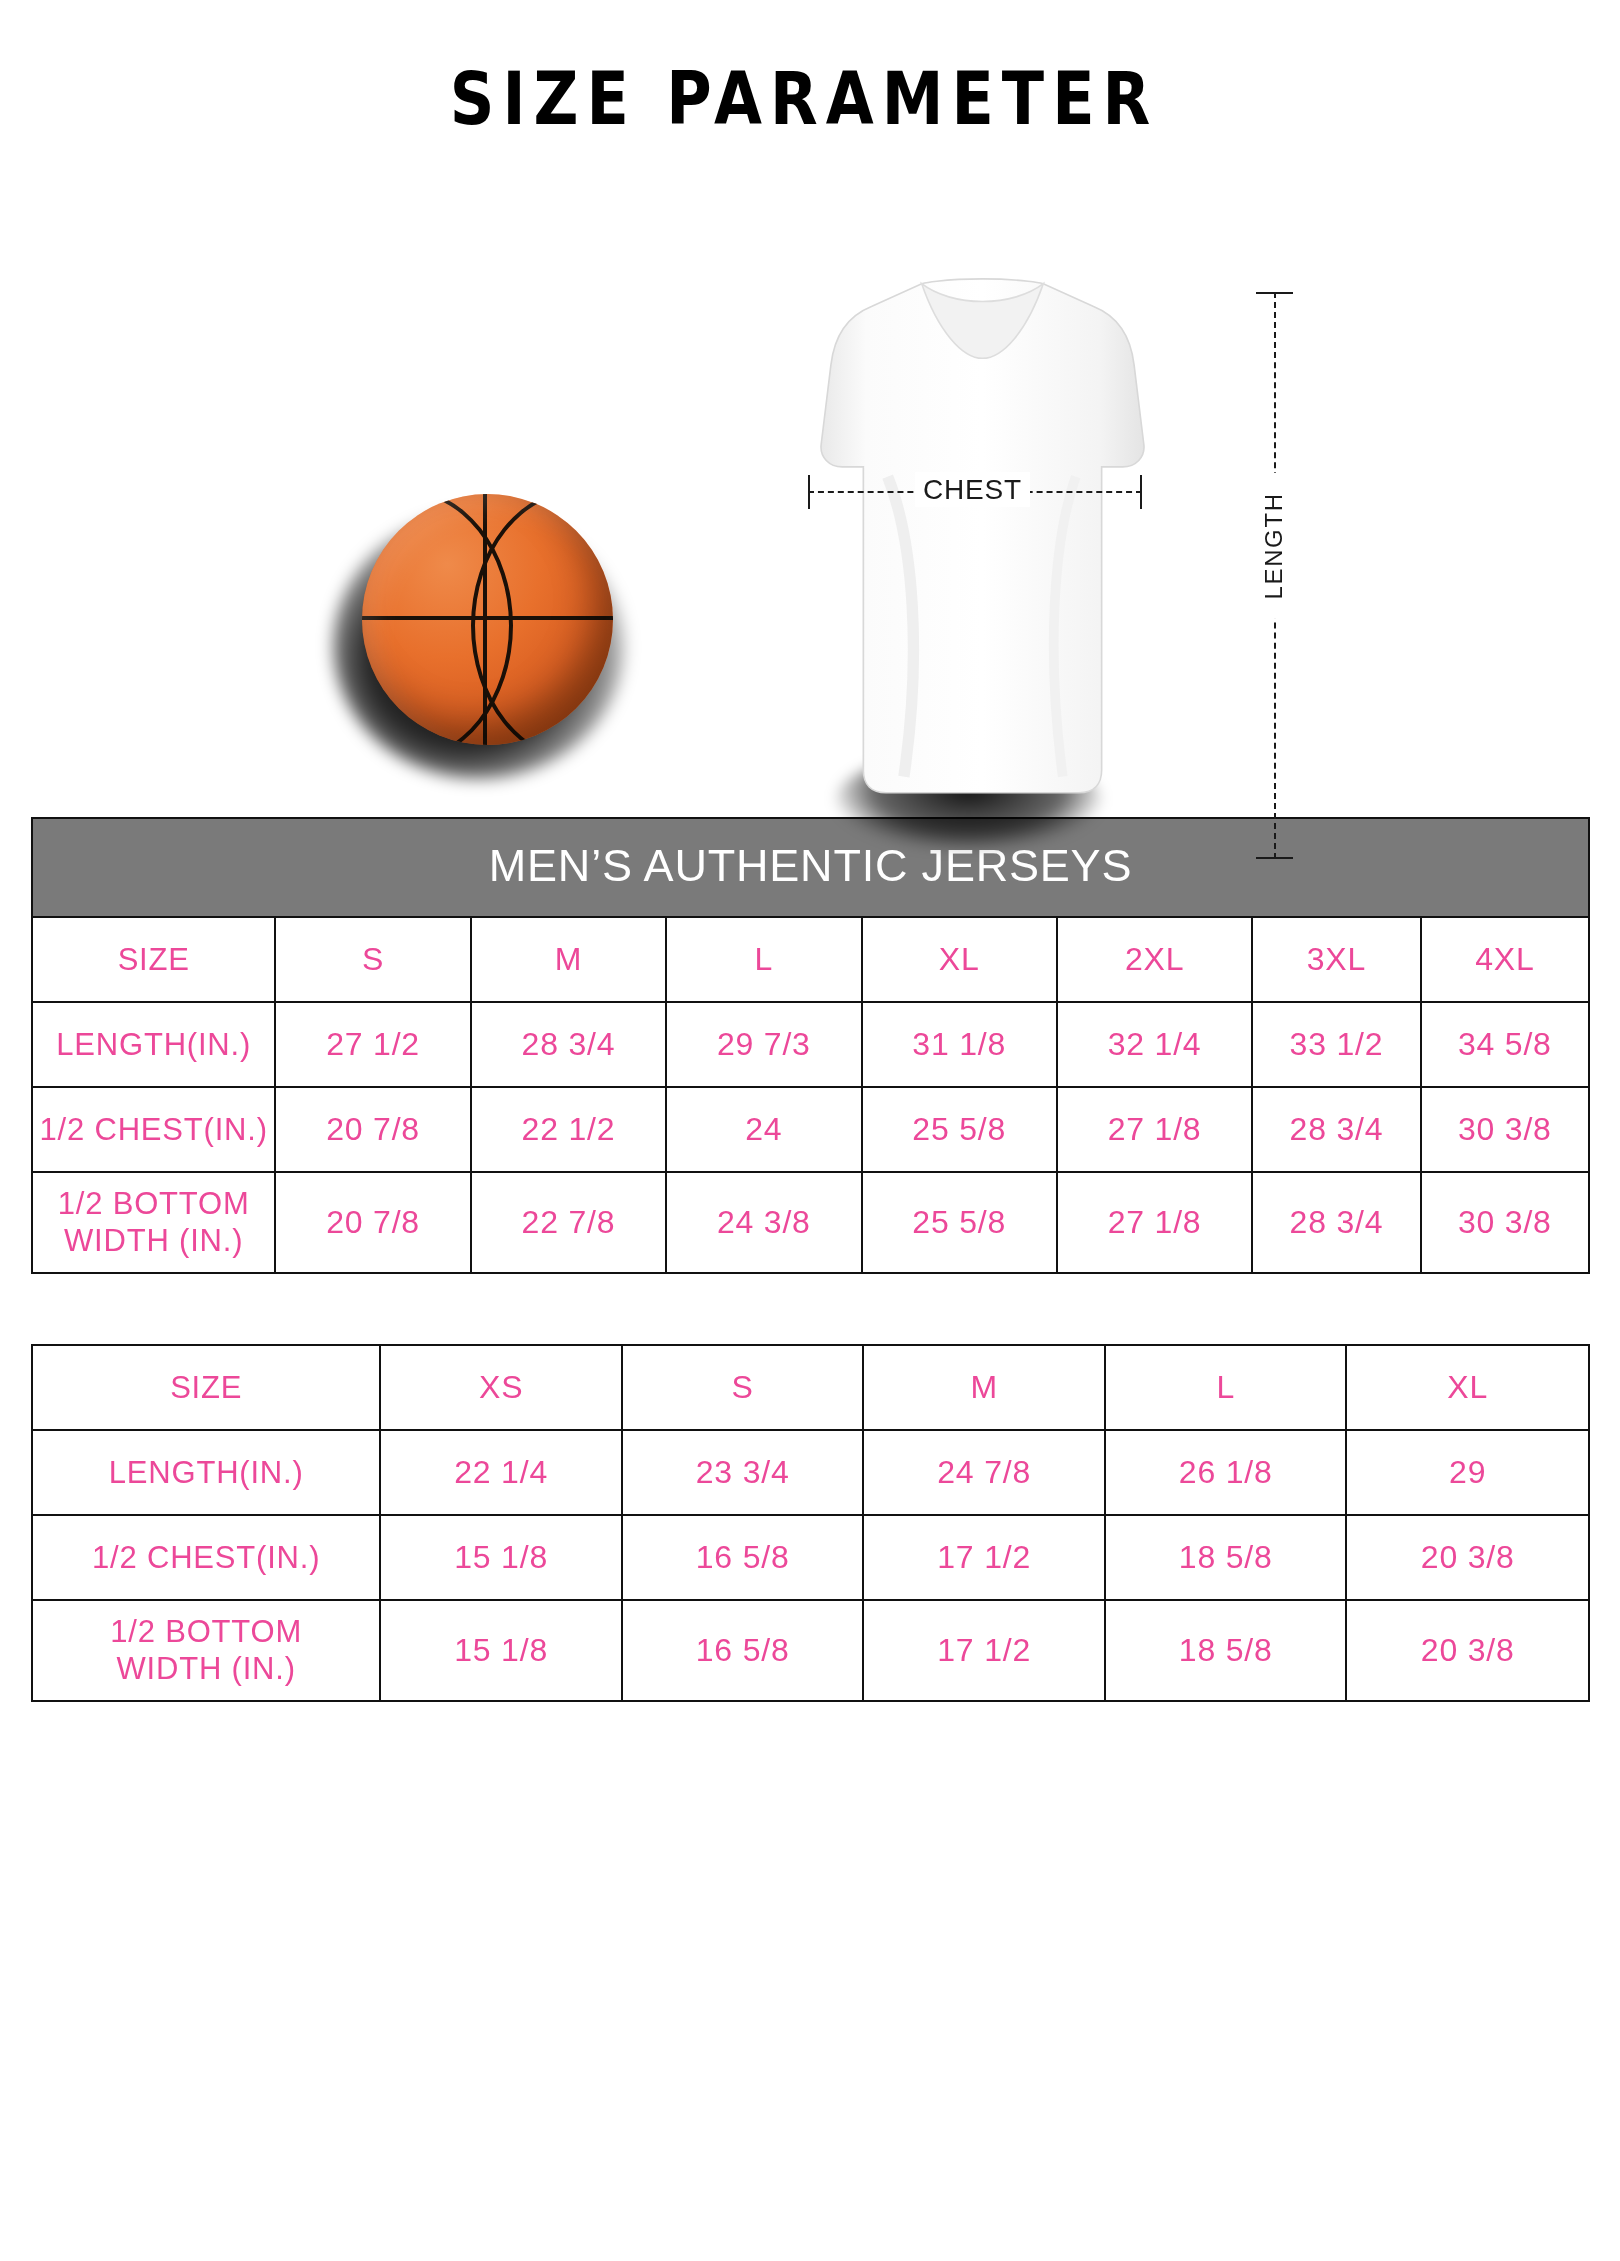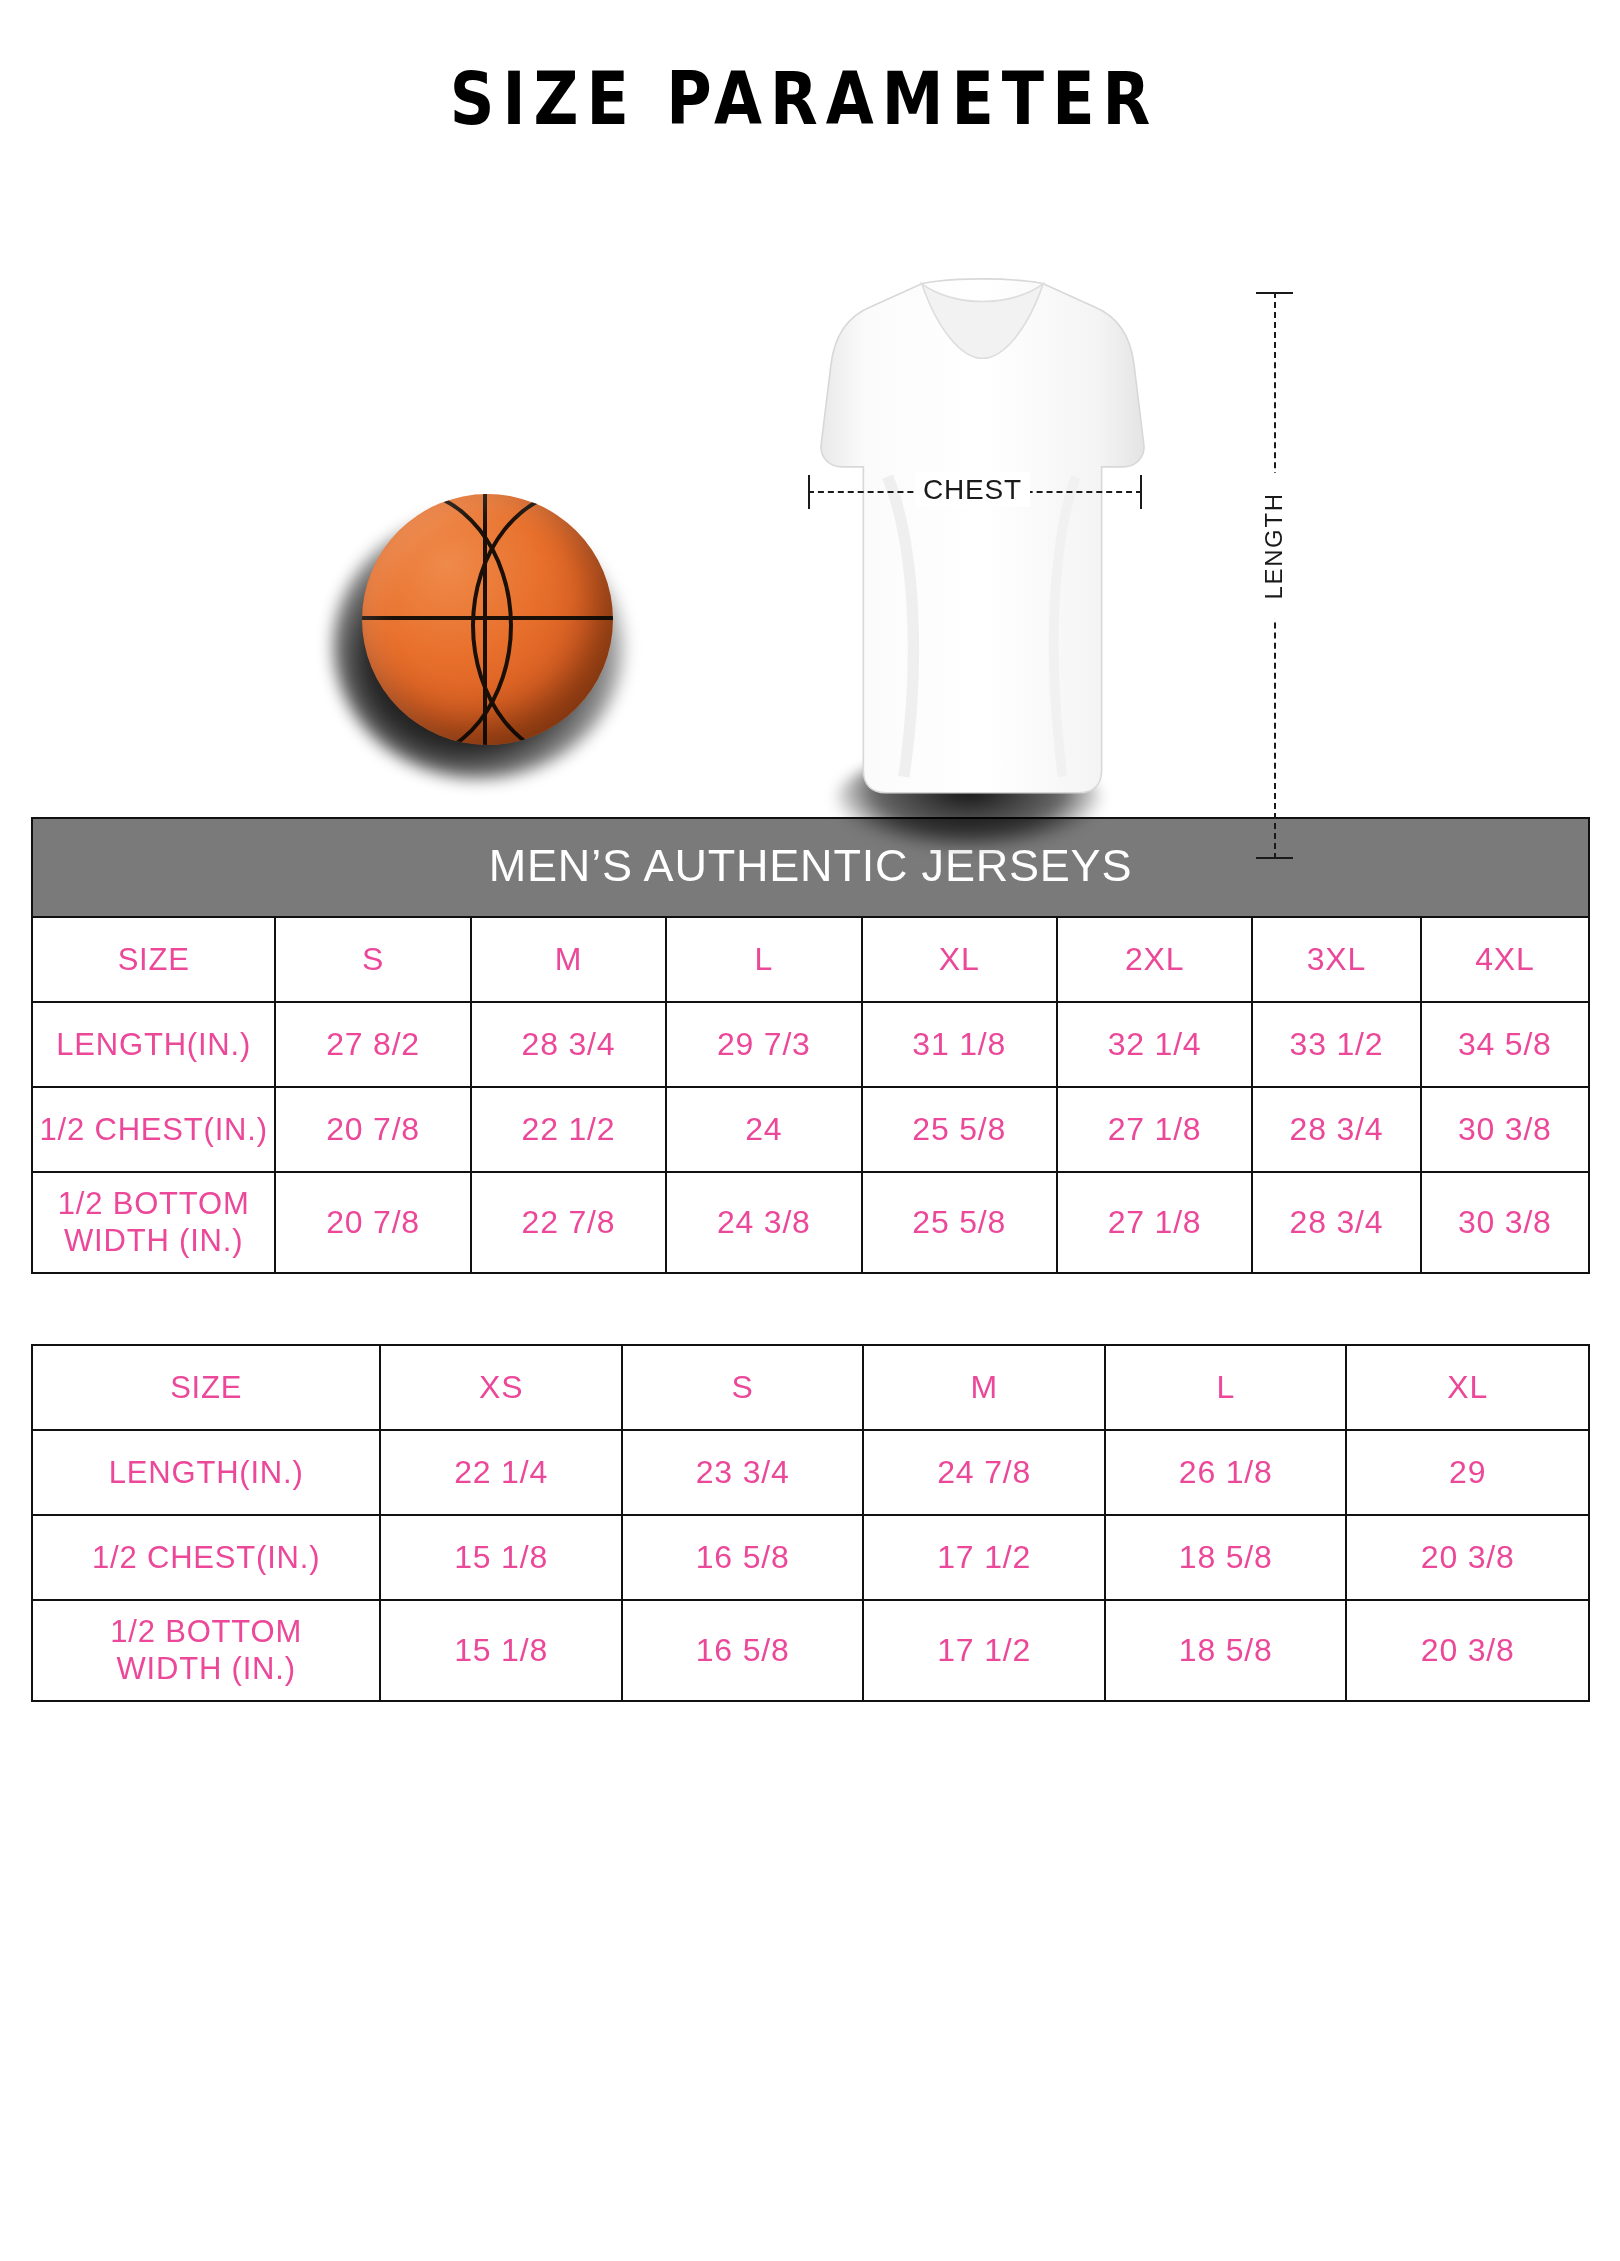--- a/index.html
+++ b/index.html
@@ -332,21 +332,21 @@
           <td>S</td>
           <td>M</td>
           <td>L</td>
           <td>XL</td>
           <td>2XL</td>
           <td style="width:160px">3XL</td>
           <td style="width:160px">4XL</td>
         </tr>
         <tr>
           <td>LENGTH(IN.)</td>
-          <td>27  8/2</td>
+          <td>27  1/2</td>
           <td>28  3/4</td>
           <td>29  7/3</td>
           <td>31  1/8</td>
           <td>32  1/4</td>
           <td>33  1/2</td>
           <td>34  5/8</td>
         </tr>
         <tr>
           <td>1/2 CHEST(IN.)</td>
           <td>20  7/8</td>

